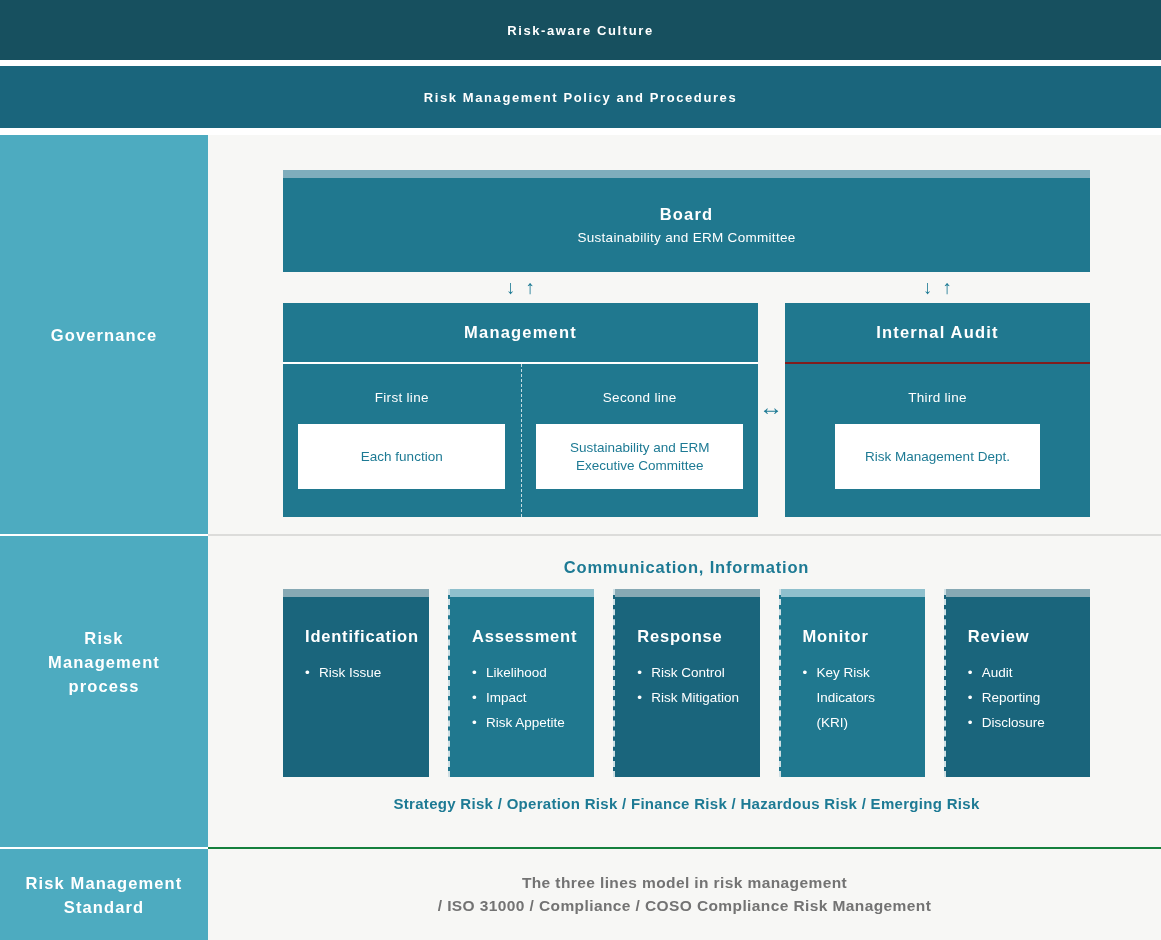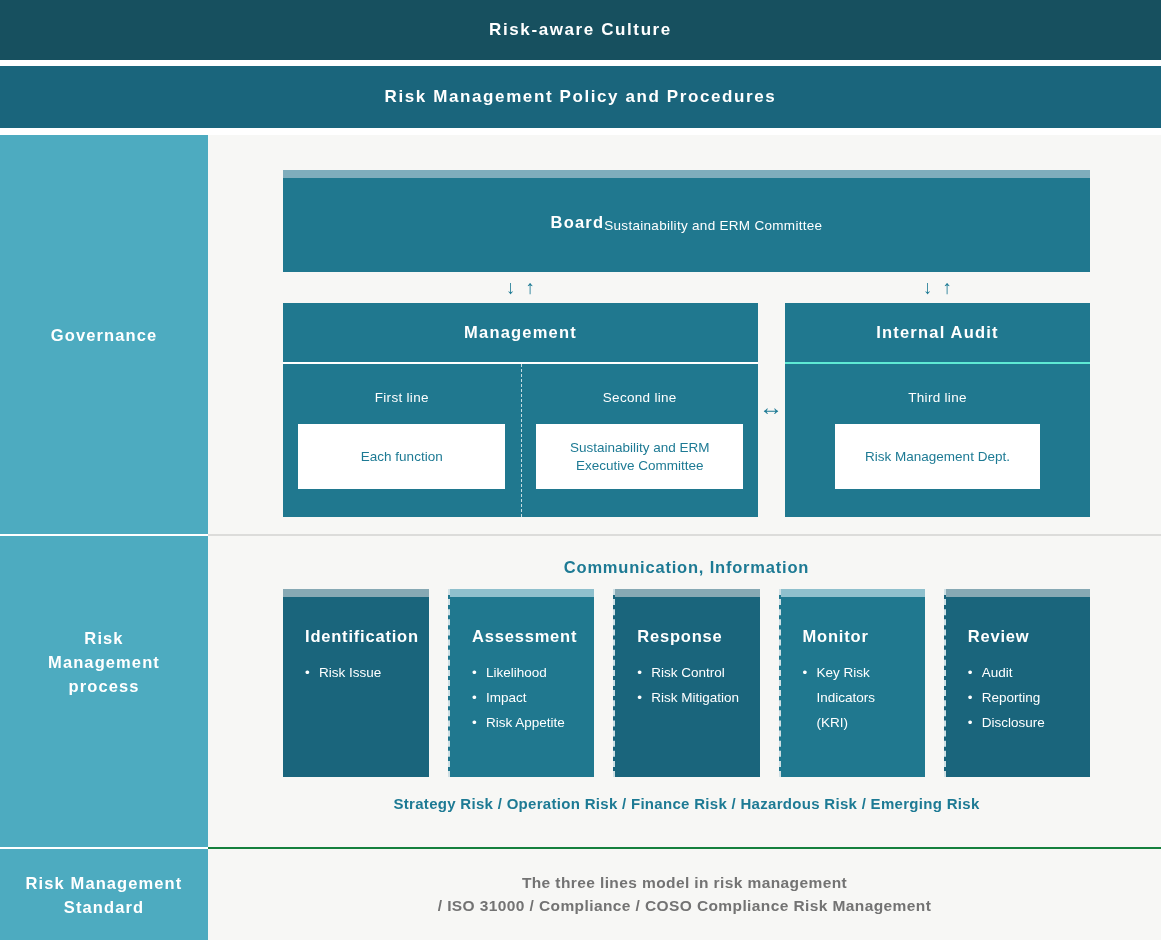--- a/index.html
+++ b/index.html
@@ -6,21 +6,21 @@
   html,body { width:1161px; }
   body {
     font-family:"Liberation Sans", sans-serif;
     background:#ffffff;
     width:1161px; height:940px;
     color:#ffffff;
     overflow:hidden;
   }
   
   .bar { width:1161px; display:flex; align-items:center; justify-content:center;
-         font-weight:700; font-size:17px; letter-spacing:1.6px; }
+         font-weight:700; font-size:13px; letter-spacing:1.6px; }
   .bar-culture { height:60px; background:#17505f; margin-bottom:6px; }
   .bar-policy  { height:62px; background:#1a657c; margin-bottom:7px; }
 
   
   .main { display:flex; width:1161px; height:805px; }
   .sidebar { width:208px; display:flex; flex-direction:column; }
   .side-sec { background:#4dabc0; display:flex; flex-direction:column;
               align-items:center; justify-content:center;
               font-weight:700; font-size:16.5px; letter-spacing:1.1px;
               text-align:center; line-height:24px; }
@@ -30,21 +30,21 @@
 
   .content { width:953px; background:#f7f7f5; display:flex; flex-direction:column; }
   .row-gov  { height:401px; border-bottom:2px solid #dcdcda; position:relative; }
   .row-proc { height:313px; border-bottom:2px solid #15803d; }
   .row-std  { height:91px; display:flex; flex-direction:column;
               align-items:center; justify-content:center; }
 
   
   .board { margin:35px 0 0 75px; width:807px; height:102px; background:#20788f; }
   .board-strip { height:8px; background:#7fadbc; }
-  .board-body { height:94px; display:flex; flex-direction:row;
+  .board-body { height:94px; display:flex; flex-direction:column;
                 align-items:center; justify-content:center; }
   .board-title { font-weight:700; font-size:16.5px; letter-spacing:1.2px; margin-bottom:6px; }
   .board-sub { font-size:13.5px; letter-spacing:.3px; }
 
   .gov-arrows { margin-left:75px; width:807px; height:31px; display:flex; }
   .arrow-cell { display:flex; align-items:center; justify-content:center; gap:10px;
                 color:#1d7a94; font-size:19px; font-weight:700; }
   .arrow-cell.left  { width:475px; }
   .arrow-gap { width:27px; }
   .arrow-cell.right { width:305px; }
@@ -58,21 +58,21 @@
   .mgmt-half { width:50%; display:flex; flex-direction:column; align-items:center; }
   .mgmt-half.second { border-left:1px dashed rgba(255,255,255,.75); }
   .line-label { margin-top:26px; font-size:13.5px; letter-spacing:.3px; }
   .white-box { margin-top:19px; width:207px; height:65px; background:#ffffff;
                color:#1d7a94; font-size:13.5px; display:flex; align-items:center;
                justify-content:center; text-align:center; line-height:18px; padding:0 12px; }
   .both-arrow { position:absolute; left:463px; top:90px; width:50px; text-align:center;
                 color:#1d7a94; font-size:24px; font-weight:700; }
   .audit { position:absolute; left:502px; top:0; width:305px; height:214px;
            background:#20788f; display:flex; flex-direction:column; }
-  .audit .box-head { border-bottom:2px solid #5eead4; }
+  .audit .box-head { border-bottom:2px solid #7f1d1d; }
   .audit-body { flex:1; display:flex; flex-direction:column; align-items:center; }
   .audit .white-box { width:205px; }
 
   
   .comm-title { margin:22px 0 12px 75px; width:807px; text-align:center;
                 color:#1d7a94; font-weight:700; font-size:16.5px; letter-spacing:.8px; }
   .proc-strip { margin-left:75px; width:807px; height:188px; display:flex;gap:19px; }
   .proc-col { width:161.4px; display:flex; flex-direction:column; }
   .proc-col + .proc-col { border-left:2px dashed #cfe0e5; }
   .proc-col.dark  { background:#1a657c; }

